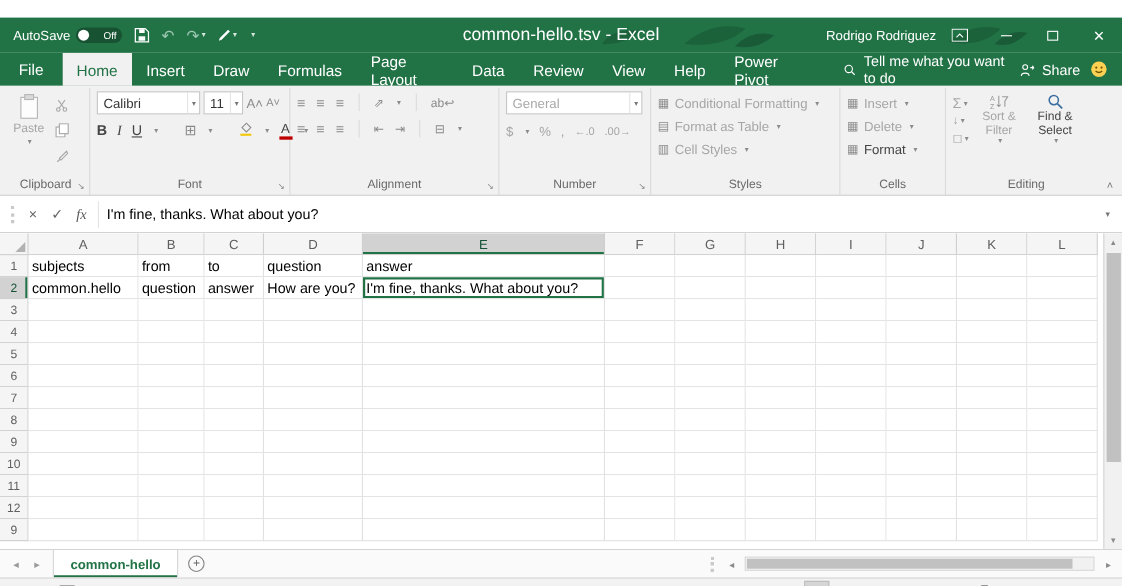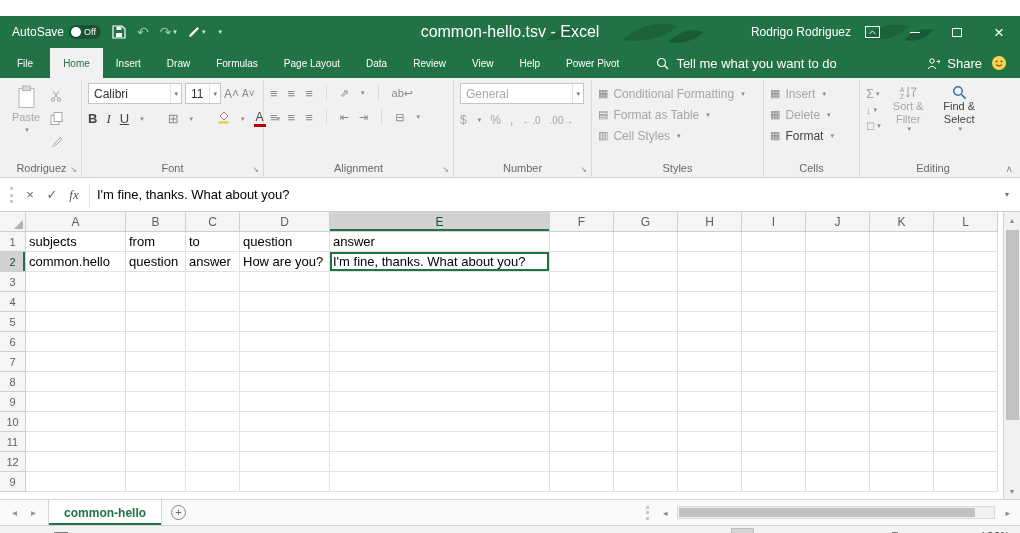--- a/index.html
+++ b/index.html
@@ -4,39 +4,39 @@
 <style>
   * { box-sizing: border-box; margin: 0; padding: 0; }
   html,body { width:1020px; height:533px; overflow:hidden; }
   body { font-family:"Liberation Sans", sans-serif; background:#fff; }
   .app { display:flex; flex-direction:column; height:533px;margin-top:16px; }
 
   
   .titlebar { height:32px; background:#217346; color:#fff; display:flex; align-items:center; position:relative; flex:0 0 auto; }
   .qat { display:flex; align-items:center; gap:11px; padding-left:12px; z-index:2; }
   .autosave { display:flex; align-items:center; gap:5px; font-size:12px; }
-  .pill { height:14px; border-radius:7px; background:rgba(0,0,0,0.28); display:flex; align-items:center; gap:3px; padding:0 5px 0 2px; }
+  .pill { height:14px; border-radius:7px; background:rgba(0,0,0,0.28); display:flex; align-items:center; gap:13px; padding:0 5px 0 2px; }
   .pill-dot { width:10px; height:10px; border-radius:50%; background:#fff; }
   .pill-label { font-size:9px; color:#fff; }
   .qat-btn { display:flex; align-items:center; justify-content:center; font-size:14px; color:#fff; }
   .qat-btn.dim { color:#9cc7b0; }
   .dd-sm { font-size:7px; margin-left:2px; color:#d7e8de; }
   .title-center { position:absolute; left:0; right:0; text-align:center; font-size:16px; pointer-events:none; }
   .title-right { margin-left:auto; display:flex; align-items:center; z-index:2; }
   .user-name { font-size:12px; margin-right:14px; }
   .tb-icon { margin-right:14px; display:flex; align-items:center; }
   .win-btn { width:42px; height:32px; display:flex; align-items:center; justify-content:center; }
   .min-bar { width:10px; height:1px; background:#fff; }
   .max-box { width:10px; height:9px; border:1px solid #fff; }
   .close-x { font-size:17px; line-height:1; }
   .leaf { position:absolute; top:0; pointer-events:none; opacity:0.85; }
 
   
   .tabrow { height:30px; background:#217346; display:flex; align-items:stretch; color:#fff; flex:0 0 auto; }
-  .tab { padding:8px 13px 7px 13px; font-size:10px; display:flex; align-items:center; }
+  .tab { padding:8px 13px 7px 13px; font-size:14px; display:flex; align-items:center; }
   .tab.file { padding:8px 17px; }
   .tab.active { background:#f1f1f1; color:#217346; }
   .tellme { display:flex; align-items:center; gap:7px; margin-left:16px; font-size:13px; padding:0 8px; }
   .tabrow-right { margin-left:auto; display:flex; align-items:center; gap:9px; padding-right:13px; }
   .share { display:flex; align-items:center; gap:6px; font-size:13px; }
 
   
   .ribbon { height:100px; background:#f1f1f1; border-bottom:1px solid #d2d0ce; display:flex; padding:2px 2px 0 2px; position:relative; flex:0 0 auto; }
   .rgroup { position:relative; padding:3px 0 18px 6px; border-right:1px solid #dadada; display:flex; flex-direction:column; }
   .rgroup-label { position:absolute; bottom:3px; left:0; right:0; text-align:center; font-size:11px; color:#696969; }
@@ -242,21 +242,21 @@
                 <rect x="4" y="0.5" width="8" height="9" fill="#fff" stroke="#a6a6a6"></rect>
               </svg>
           </span>
           <span class="minibtn">
             <svg width="12" height="12" viewBox="0 0 12 12">
                 <path d="M2 11 L4.5 9 M4 8 L10.5 1.5 L11.5 3.5 L5.5 9.5 Z" stroke="#a6a6a6" fill="none"></path>
               </svg>
           </span>
         </div>
       </div>
-      <div class="rgroup-label">Rodriguez</div>
+      <div class="rgroup-label">Clipboard</div>
       <span class="launcher">↘</span>
     </div>
 
     <div class="rgroup" style="width:182px">
       <div class="hrow" style="gap:3px;">
         <span class="combo" style="width:94px">
           <span>Calibri</span>
           <span class="carrow">▾</span>
         </span>
         <span class="combo" style="width:36px">

